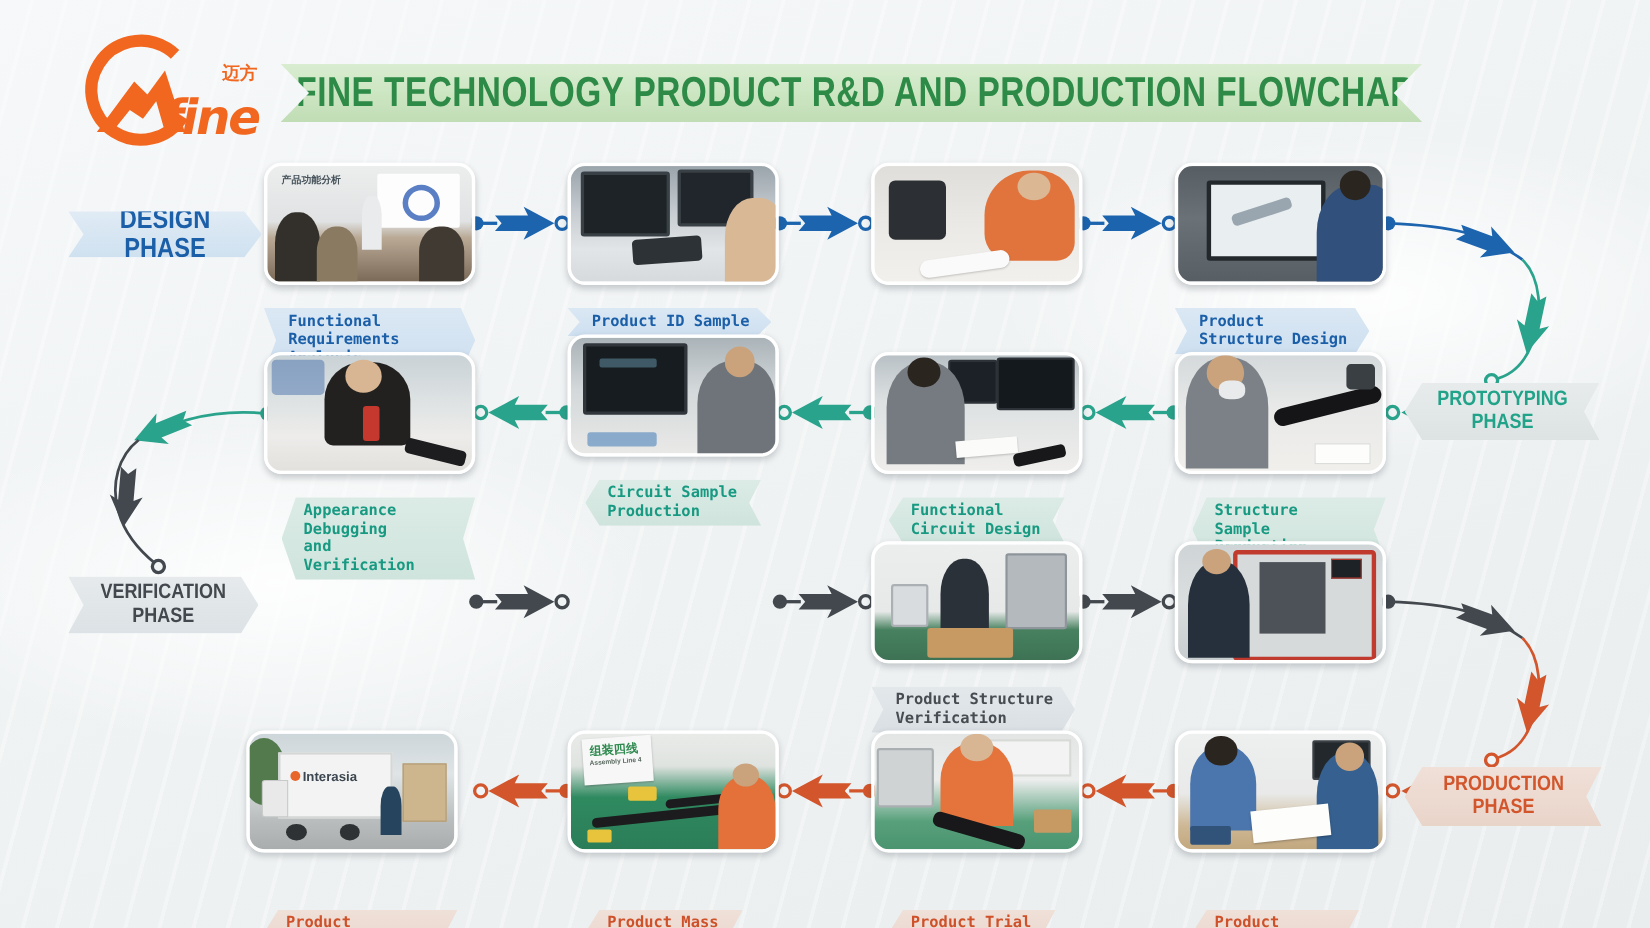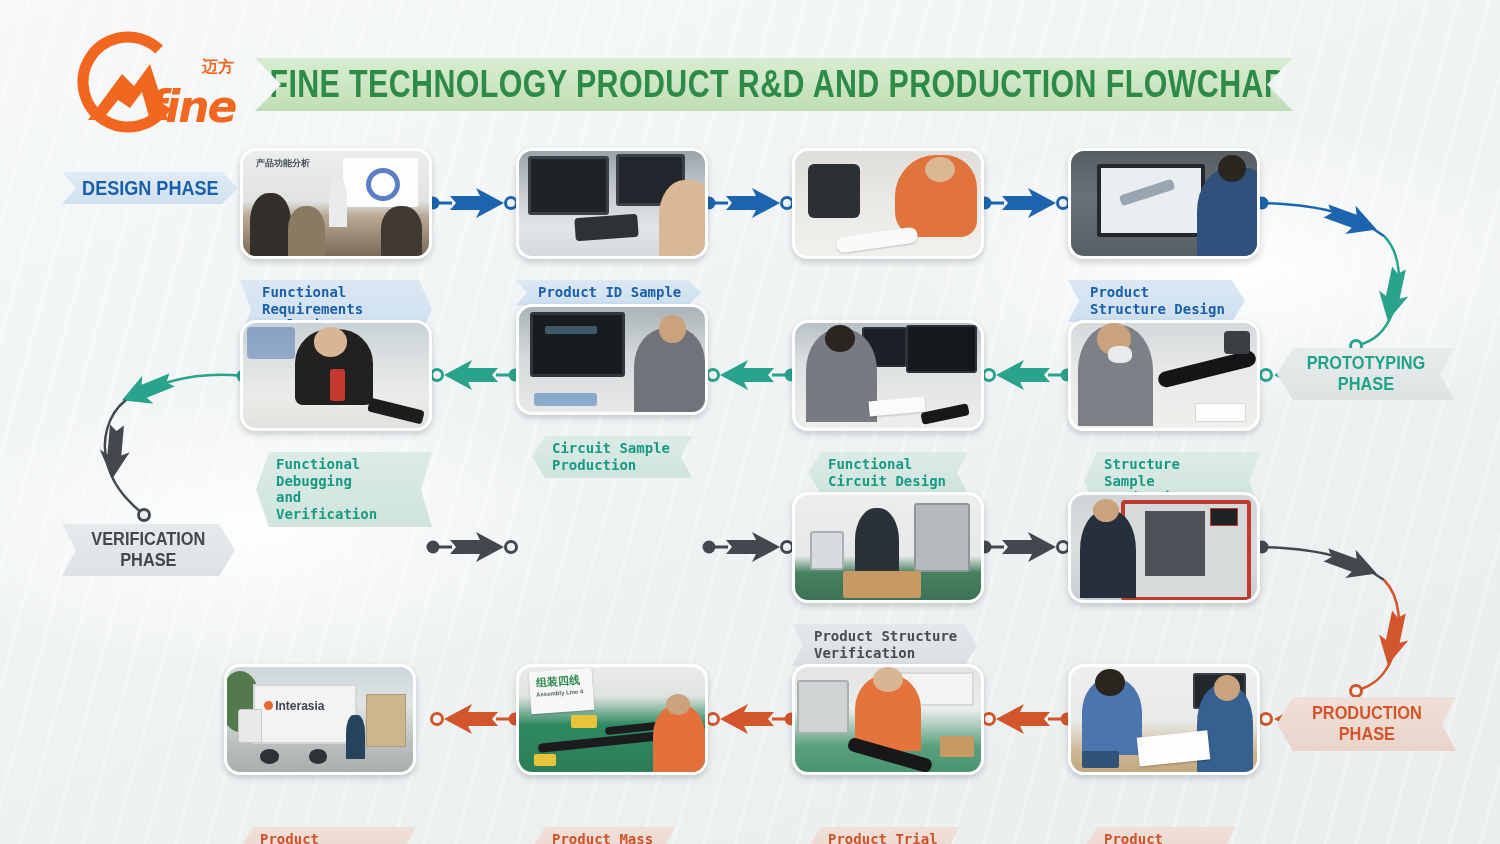--- a/index.html
+++ b/index.html
@@ -17,21 +17,21 @@
     display:flex;align-items:center;justify-content:center;}
   .title-ribbon b{color:#2e8b47;font-size:38px;font-weight:bold;letter-spacing:.5px;
     display:inline-block;transform:scaleX(.8);white-space:nowrap;}
   
   .logo{position:absolute;left:50px;top:20px;width:215px;height:120px;z-index:3;}
   
   .phase{position:absolute;z-index:3;display:flex;align-items:center;justify-content:center;text-align:center;}
   .phase span{display:inline-block;transform:scaleX(.86);font-weight:bold;white-space:pre-line;line-height:1.1;}
   .rib-r{clip-path:polygon(0 0,calc(100% - 16px) 0,100% 50%,calc(100% - 16px) 100%,0 100%,14px 50%);}
   .rib-l{clip-path:polygon(16px 0,100% 0,calc(100% - 14px) 50%,100% 100%,16px 100%,0 50%);}
-  .phase-design{left:62px;top:172px;width:176px;height:32px;font-size:21px;color:#1b5fa8;
+  .phase-design{left:62px;top:192px;width:176px;height:42px;font-size:25px;color:#1b5fa8;
     background:linear-gradient(180deg,#e0ebf5,#cfe1f0);}
   .phase-prototyping{left:1277px;top:348px;width:177px;height:52px;font-size:19px;color:#21a38a;
     background:linear-gradient(180deg,#e7ebeb,#dde3e3);}
   .phase-verification{left:62px;top:524px;width:173px;height:52px;font-size:19px;color:#43484e;
     background:linear-gradient(180deg,#e6eaec,#dce2e5);}
   .phase-production{left:1277px;top:697px;width:179px;height:54px;font-size:19px;color:#d2552b;
     background:linear-gradient(180deg,#f0e0d8,#e9d4c9);}
   
   .cell{position:absolute;width:192px;z-index:2;}
   .photo{position:relative;width:192px;height:111px;border-radius:16px;border:3px solid #fff;
@@ -234,21 +234,21 @@
   </div>
 
   <div class="cell row-proto" style="left:240px;top:320px;">
     <div class="photo" style="background:linear-gradient(180deg,#c9d2d6 0%,#dfe3e4 42%,#edecea 70%,#e3e1dd 100%);">
       <i class="s" style="left:2%;top:4%;width:26%;height:30%;background:#3a66a8;opacity:.45;border-radius:4px;"></i>
       <i class="s" style="left:28%;top:6%;width:42%;height:72%;background:#23211f;border-radius:45% 45% 10% 10%;"></i>
       <i class="s" style="left:38%;top:4%;width:18%;height:28%;background:#d8b694;border-radius:50%;"></i>
       <i class="s" style="left:47%;top:44%;width:8%;height:30%;background:#c4382e;border-radius:3px;"></i>
       <i class="s" style="right:3%;bottom:10%;width:30%;height:13%;background:#1d1d1f;border-radius:4px;transform:rotate(14deg);"></i>
     </div><br>
-    <span class="step-label lab-l">Functional Debugging
+    <span class="step-label lab-l">Appearance Debugging
 and Verification</span>
   </div>
 
   <div class="cell row-proto" style="left:516px;top:304px;">
     <div class="photo" style="background:linear-gradient(180deg,#aab3b8 0%,#d3d8da 45%,#e9e9e7 100%);">
       <i class="s" style="left:6%;top:5%;width:48%;height:56%;background:#171c20;border:3px solid #30363b;border-radius:3px;"></i>
       <i class="s" style="left:14%;top:18%;width:28%;height:8%;background:#3f5a66;border-radius:2px;"></i>
       <i class="s" style="right:0%;top:20%;width:38%;height:82%;background:#6e7479;border-radius:45% 40% 0 0;"></i>
       <i class="s" style="right:10%;top:8%;width:15%;height:26%;background:#caa27c;border-radius:50%;"></i>
       <i class="s" style="left:8%;bottom:6%;width:34%;height:12%;background:#2f6fb3;opacity:.5;border-radius:3px;"></i>

